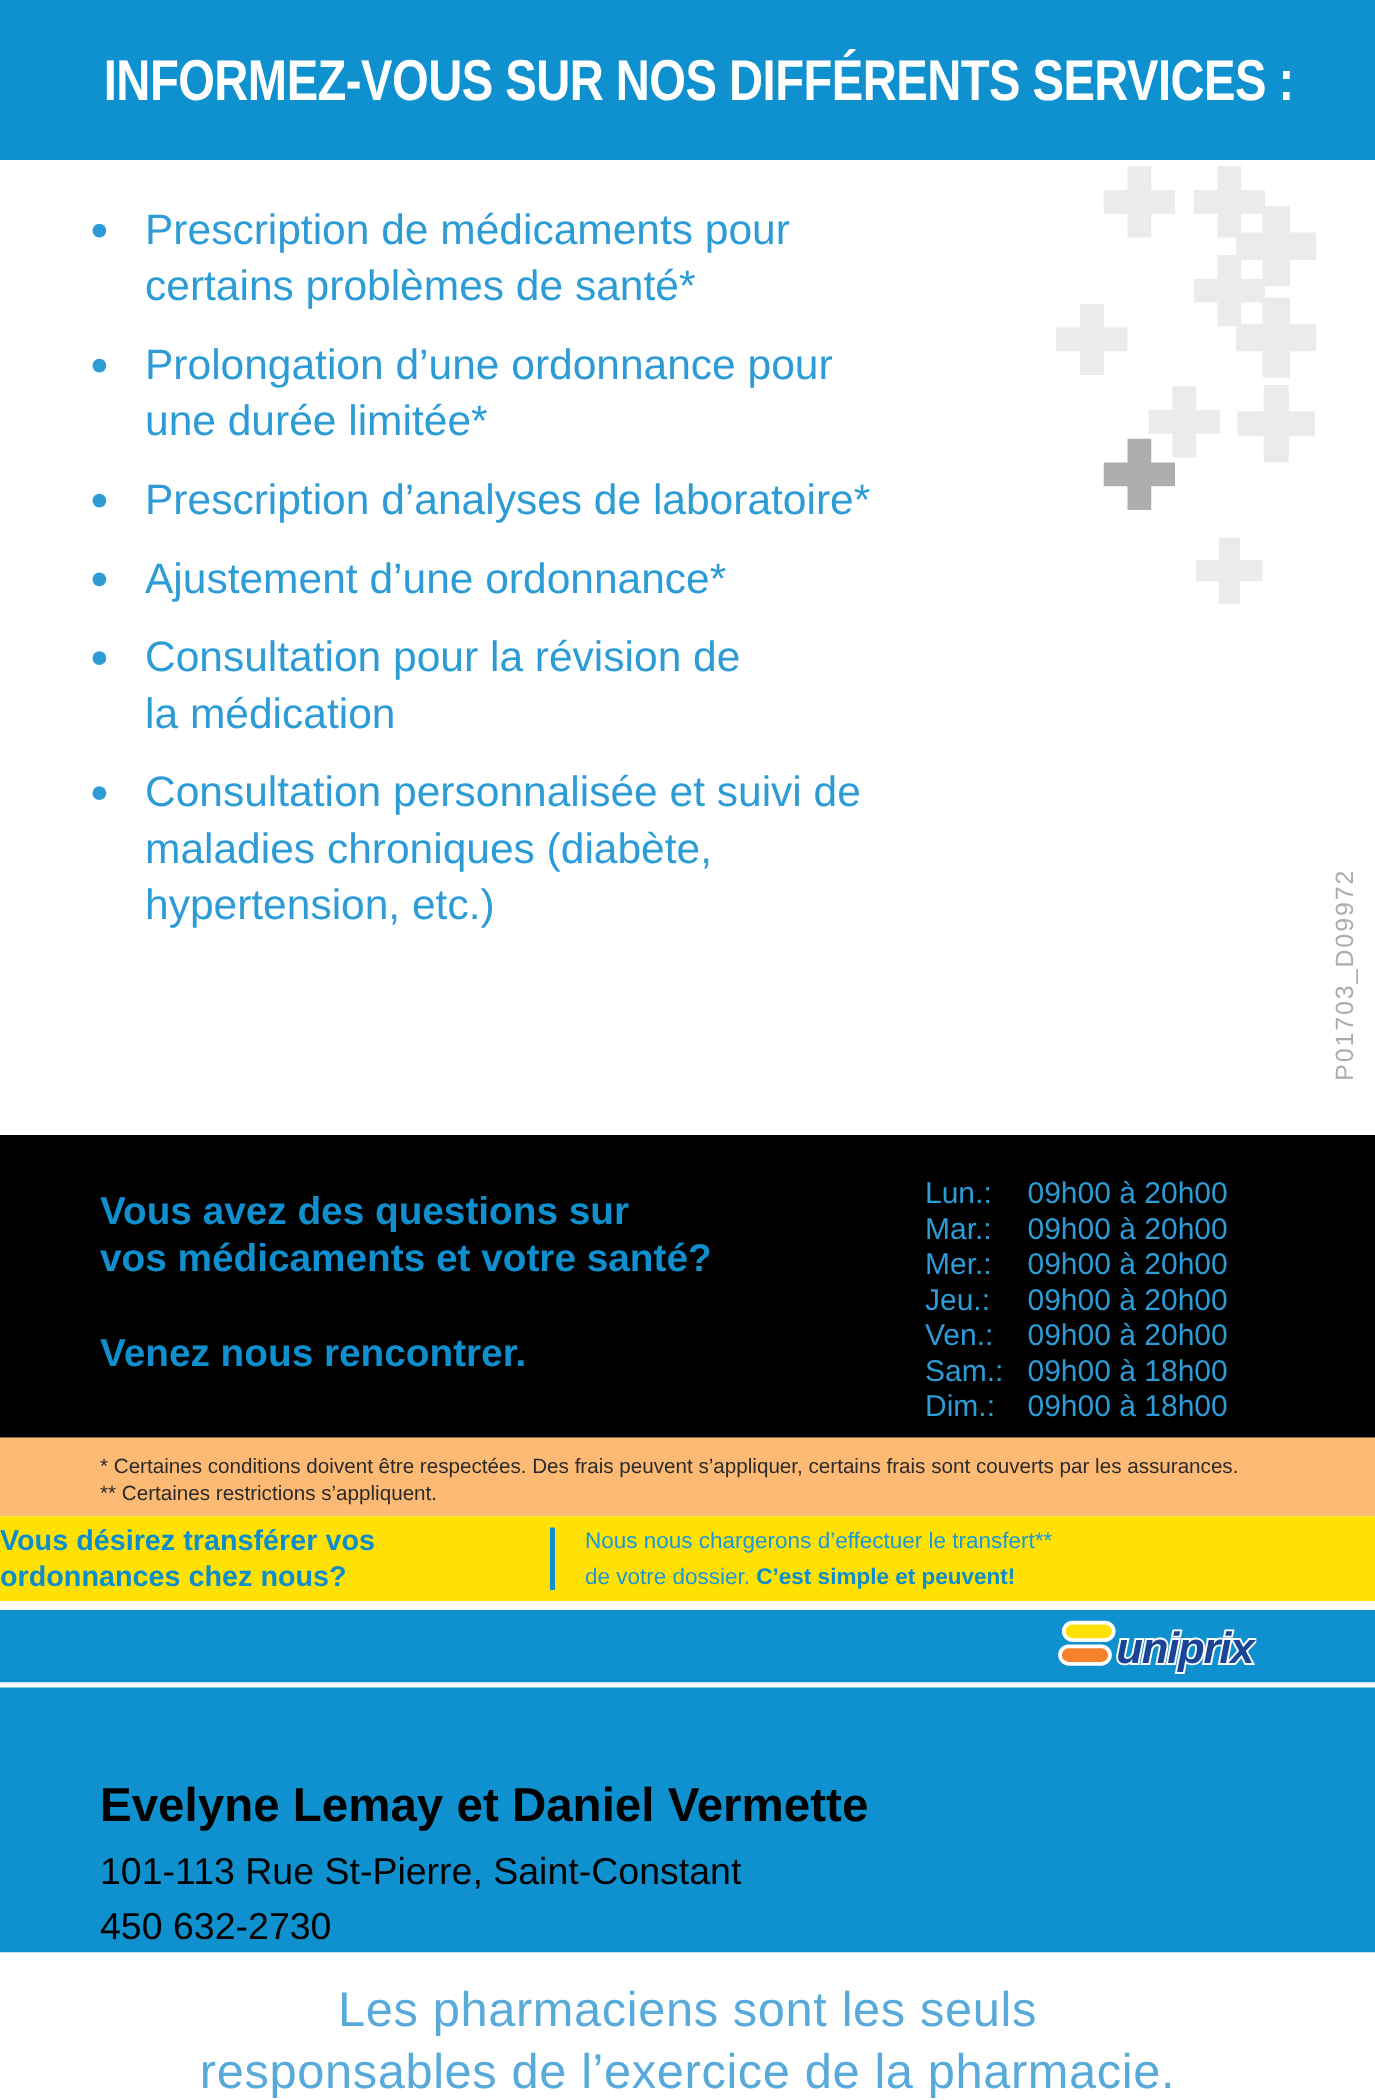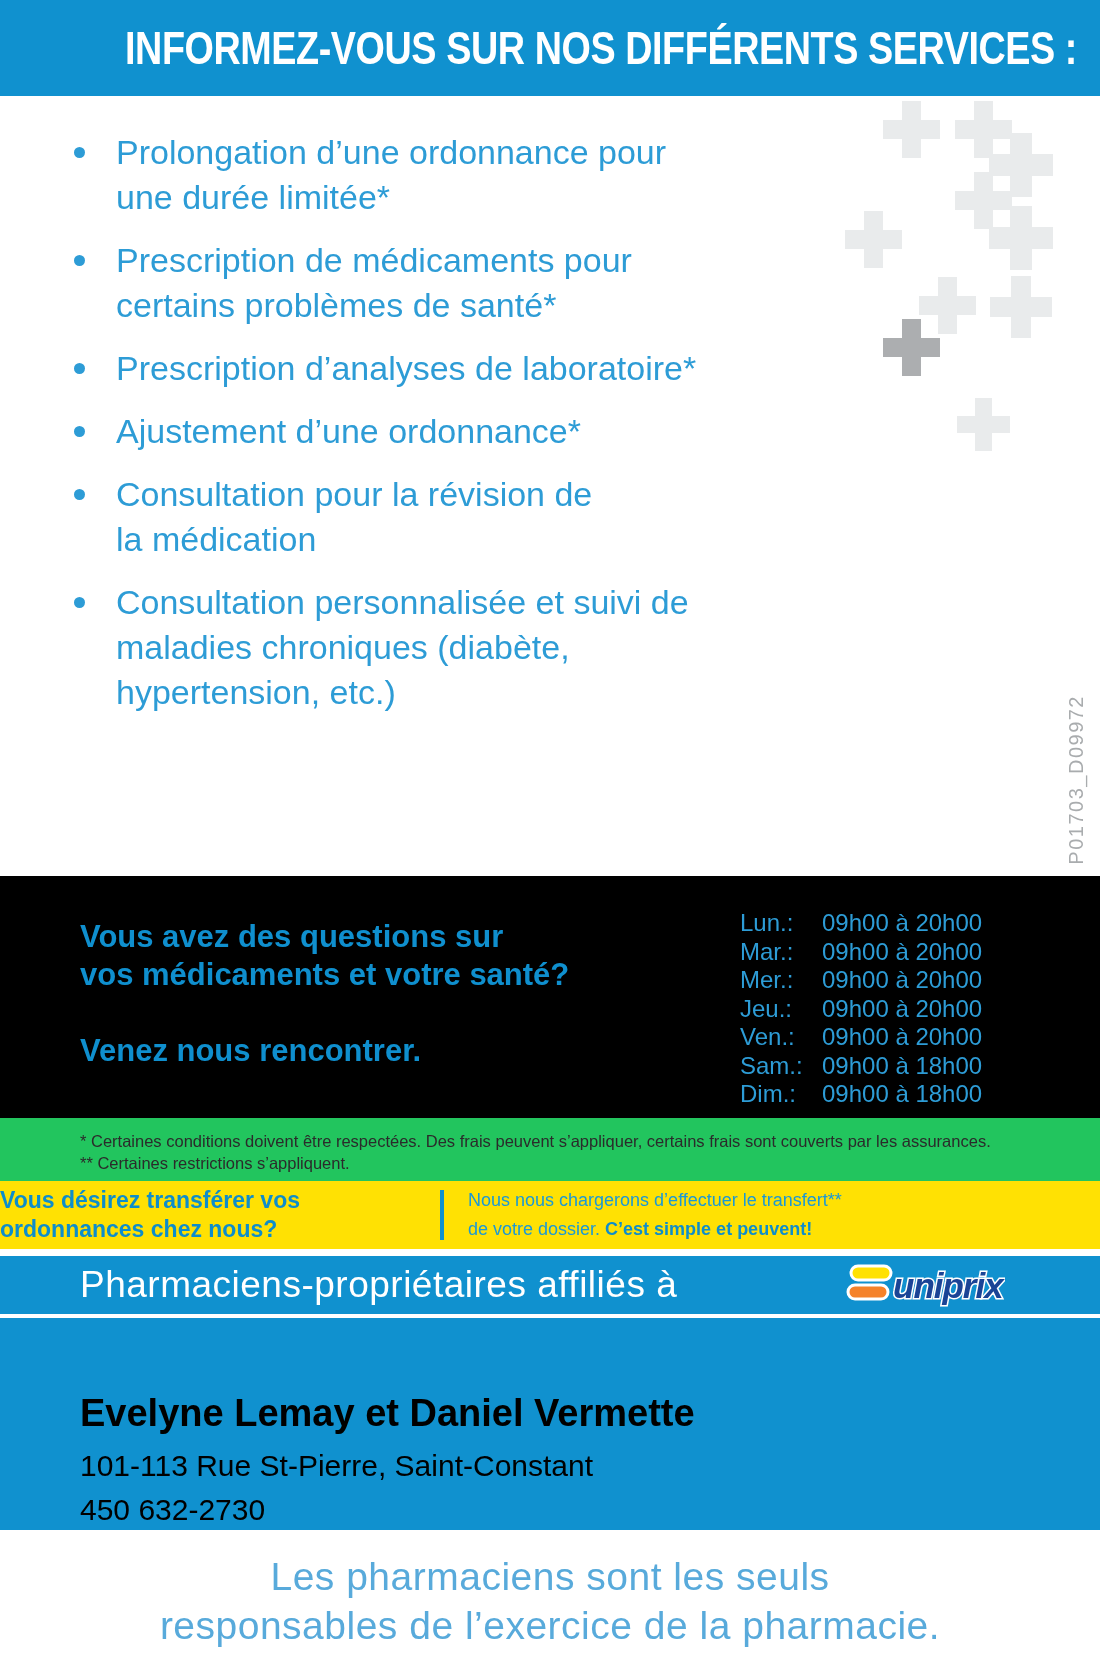--- a/index.html
+++ b/index.html
@@ -2,21 +2,21 @@
 <html><head>
 <meta charset="utf-8">
 <style>
   html,body{margin:0;padding:0;background:#fff;}
   .page{
     position:relative;width:1100px;height:1680px;overflow:hidden;background:#ffffff;
     font-family:"Liberation Sans",sans-serif;
   }
   
   .header-band{
-    height:96px;background:#1091CF;display:flex;align-items:center;padding-left:42px;
+    height:128px;background:#1091CF;display:flex;align-items:center;
   }
   .header-title{
     color:#ffffff;font-weight:bold;font-size:46px;letter-spacing:-0.5px;
     transform:scaleX(0.82);transform-origin:left center;margin-left:83px;white-space:nowrap;
   }
   
   .main-zone{position:relative;height:780px;}
   ul.services{
     list-style:none;margin:0;padding:34px 0 0 72px;
   }
@@ -43,21 +43,21 @@
     position:absolute;left:80px;top:42px;color:#0F8FCE;font-weight:bold;
     font-size:31px;line-height:38px;white-space:pre-line;
   }
   .meet-us{
     position:absolute;left:80px;top:157px;color:#0F8FCE;font-weight:bold;font-size:31px;
   }
   .hours{position:absolute;left:740px;top:33px;font-size:24px;color:#2D9CD6;}
   .hours .row{display:flex;line-height:28.5px;}
   .hours .day{width:68px;text-align:left;margin-right:14px;}
   
-  .footnotes{height:63px;background:#22c55e;}
+  .footnotes{height:63px;background:#fdba74;}
   .footnotes div{
     padding:12px 0 0 80px;font-size:16.5px;line-height:22px;color:#2B2B2B;white-space:pre-line;
   }
   
   .transfer-banner{
     height:68px;background:#FFE103;display:flex;align-items:center;
   }
   .transfer-left{
     width:412px;text-align:left;color:#0E8DCB;font-weight:bold;
     font-size:23px;line-height:29px;white-space:pre-line;
@@ -93,24 +93,24 @@
 <body>
 
 <div class="page">
 
   <div class="header-band">
     <div class="header-title">INFORMEZ-VOUS SUR NOS DIFFÉRENTS SERVICES :</div>
   </div>
 
   <div class="main-zone">
     <ul class="services">
+      <li>Prescription de médicaments pour
+certains problèmes de santé*</li>
       <li>Prolongation d’une ordonnance pour
 une durée limitée*</li>
-      <li>Prescription de médicaments pour
-certains problèmes de santé*</li>
       <li>Prescription d’analyses de laboratoire*</li>
       <li>Ajustement d’une ordonnance*</li>
       <li>Consultation pour la révision de
 la médication</li>
       <li>Consultation personnalisée et suivi de
 maladies chroniques (diabète,
 hypertension, etc.)</li>
     </ul>
     <div class="plus" style="--c:#E9EBEC;left:883px;top:5px;width:57px;height:57px;"></div>
     <div class="plus" style="--c:#E9EBEC;left:955px;top:5px;width:57px;height:57px;"></div>
@@ -173,21 +173,20 @@
     <div class="transfer-divider"></div>
     <div class="transfer-right">
       <span>Nous nous chargerons d’effectuer le transfert**</span><br>
       <span>de votre dossier. </span><b>C’est simple et peuvent!</b>
     </div>
   </div>
 
   <div class="white-gap"></div>
 
   <div class="affiliation-bar">
-    <div class="affiliation-label">Pharmaciens-propriétaires affiliés à</div>
     <svg class="uniprix-logo" width="160" height="50" viewBox="0 0 160 50">
       <rect x="6" y="6" width="40" height="14" rx="7" fill="#FFE103" stroke="#ffffff" stroke-width="3"></rect>
       <rect x="3" y="25" width="40" height="14" rx="7" fill="#F5822A" stroke="#ffffff" stroke-width="3"></rect>
       <text x="48" y="38" font-family="Liberation Sans, sans-serif" font-size="35" font-style="italic" font-weight="bold" fill="#1A4496" stroke="#ffffff" stroke-width="3" paint-order="stroke" letter-spacing="-1">uniprix</text>
     </svg>
   </div>
 
   <div class="white-line"></div>
 
   <div class="contact">

